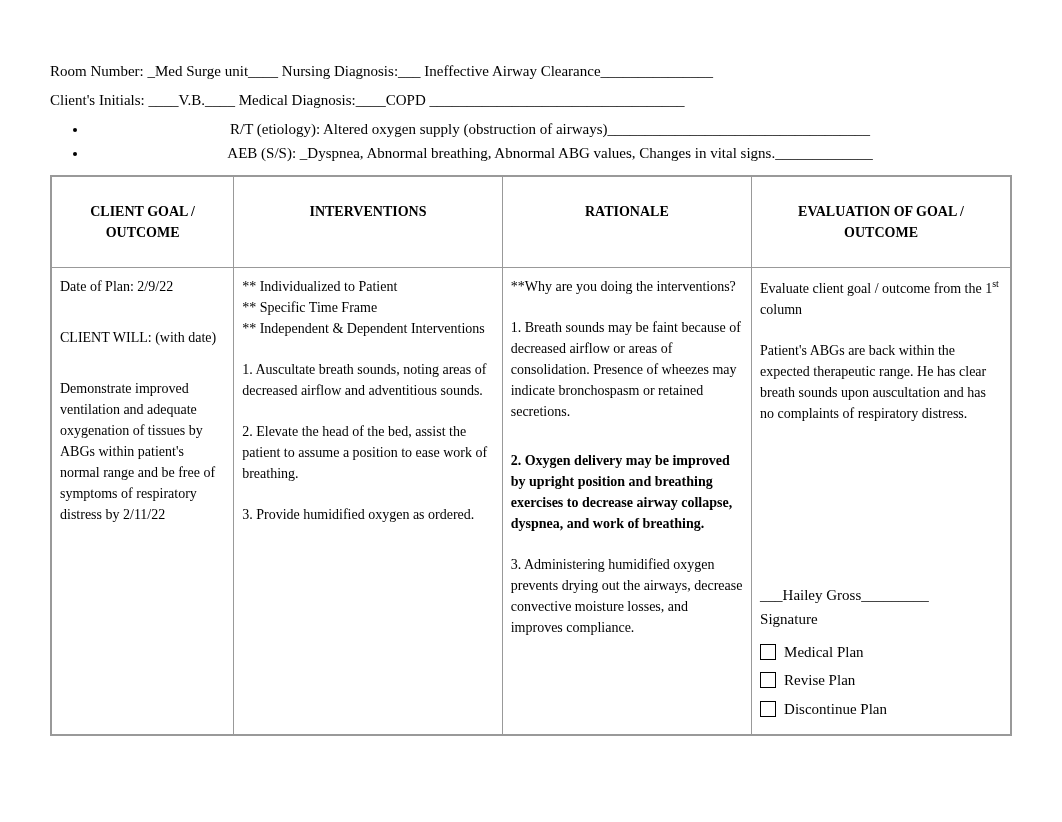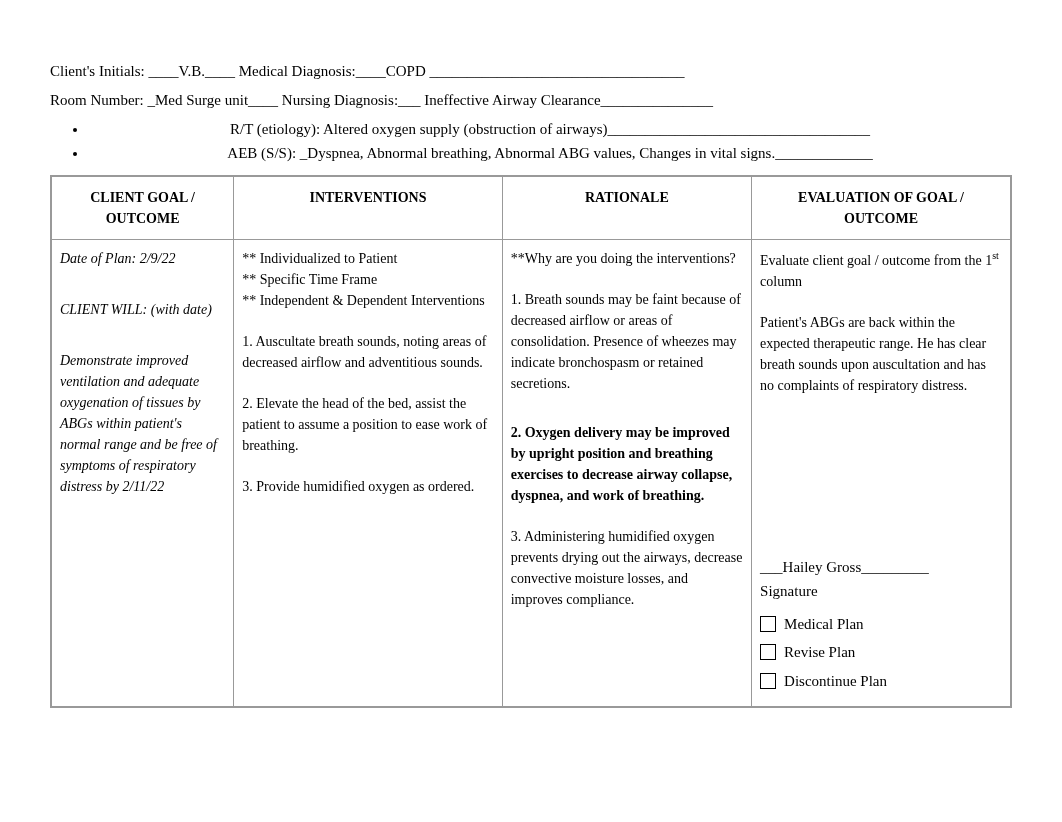--- a/index.html
+++ b/index.html
@@ -44,21 +44,21 @@
       margin-top: 10px;
       border: 1px solid #999;
     }
     table {
       width: 100%;
       border-collapse: collapse;
       table-layout: fixed;
     }
     th, td {
       border: 1px solid #999;
-      padding: 10px 8px;
+      padding: 24px 8px;
       vertical-align: top;
       font-size: 14px;
       line-height: 1.5;
     }
     th {
       text-align: center;
       font-weight: bold;
       font-size: 14px;
       background: #fff;
     }
@@ -83,22 +83,22 @@
     }
     sup {
       font-size: 10px;
     }
   </style>
 </head>
 <body>
 
 <div class="page">
 
+  <div class="header-line">Room Number: _Med Surge unit____ Nursing Diagnosis:___ Ineffective Airway Clearance_______________</div>
   <div class="header-line">Client's Initials:  ____V.B.____ Medical Diagnosis:____COPD __________________________________</div>
-  <div class="header-line">Room Number: _Med Surge unit____ Nursing Diagnosis:___ Ineffective Airway Clearance_______________</div>
 
   <div class="bullet-section">
     <ul>
       <li>R/T (etiology):  Altered oxygen supply (obstruction of airways)___________________________________</li>
       <li>AEB (S/S):  _Dyspnea, Abnormal breathing, Abnormal ABG values, Changes in vital signs._____________</li>
     </ul>
   </div>
 
   <div class="table-container">
     <table>
@@ -111,21 +111,21 @@
       <thead>
         <tr>
           <th>CLIENT GOAL / OUTCOME</th>
           <th>INTERVENTIONS</th>
           <th>RATIONALE</th>
           <th>EVALUATION OF GOAL / OUTCOME</th>
         </tr>
       </thead>
       <tbody>
         <tr>
-          <td style="vertical-align: top; padding: 8px; font-style: italic;">
+          <td style="vertical-align: top; padding: 8px;">
             <div style="margin-bottom: 30px;">Date of Plan:  2/9/22</div>
             <div style="margin-bottom: 30px;">CLIENT WILL:  (with date)</div>
             <div>Demonstrate improved ventilation and adequate oxygenation of tissues by ABGs within patient's normal range and be free of symptoms of respiratory distress by 2/11/22</div>
           </td>
           <td style="vertical-align: top; padding: 8px;">
             <div style="margin-bottom: 20px; white-space: pre-line;">** Individualized to Patient
 ** Specific Time Frame
 ** Independent &amp; Dependent Interventions</div>
             <div style="margin-bottom: 20px;">1. Auscultate breath sounds, noting areas of decreased airflow and adventitious sounds.</div>
             <div style="margin-bottom: 20px;">2.  Elevate the head of the bed, assist the patient to assume a position to ease work of breathing.</div>

